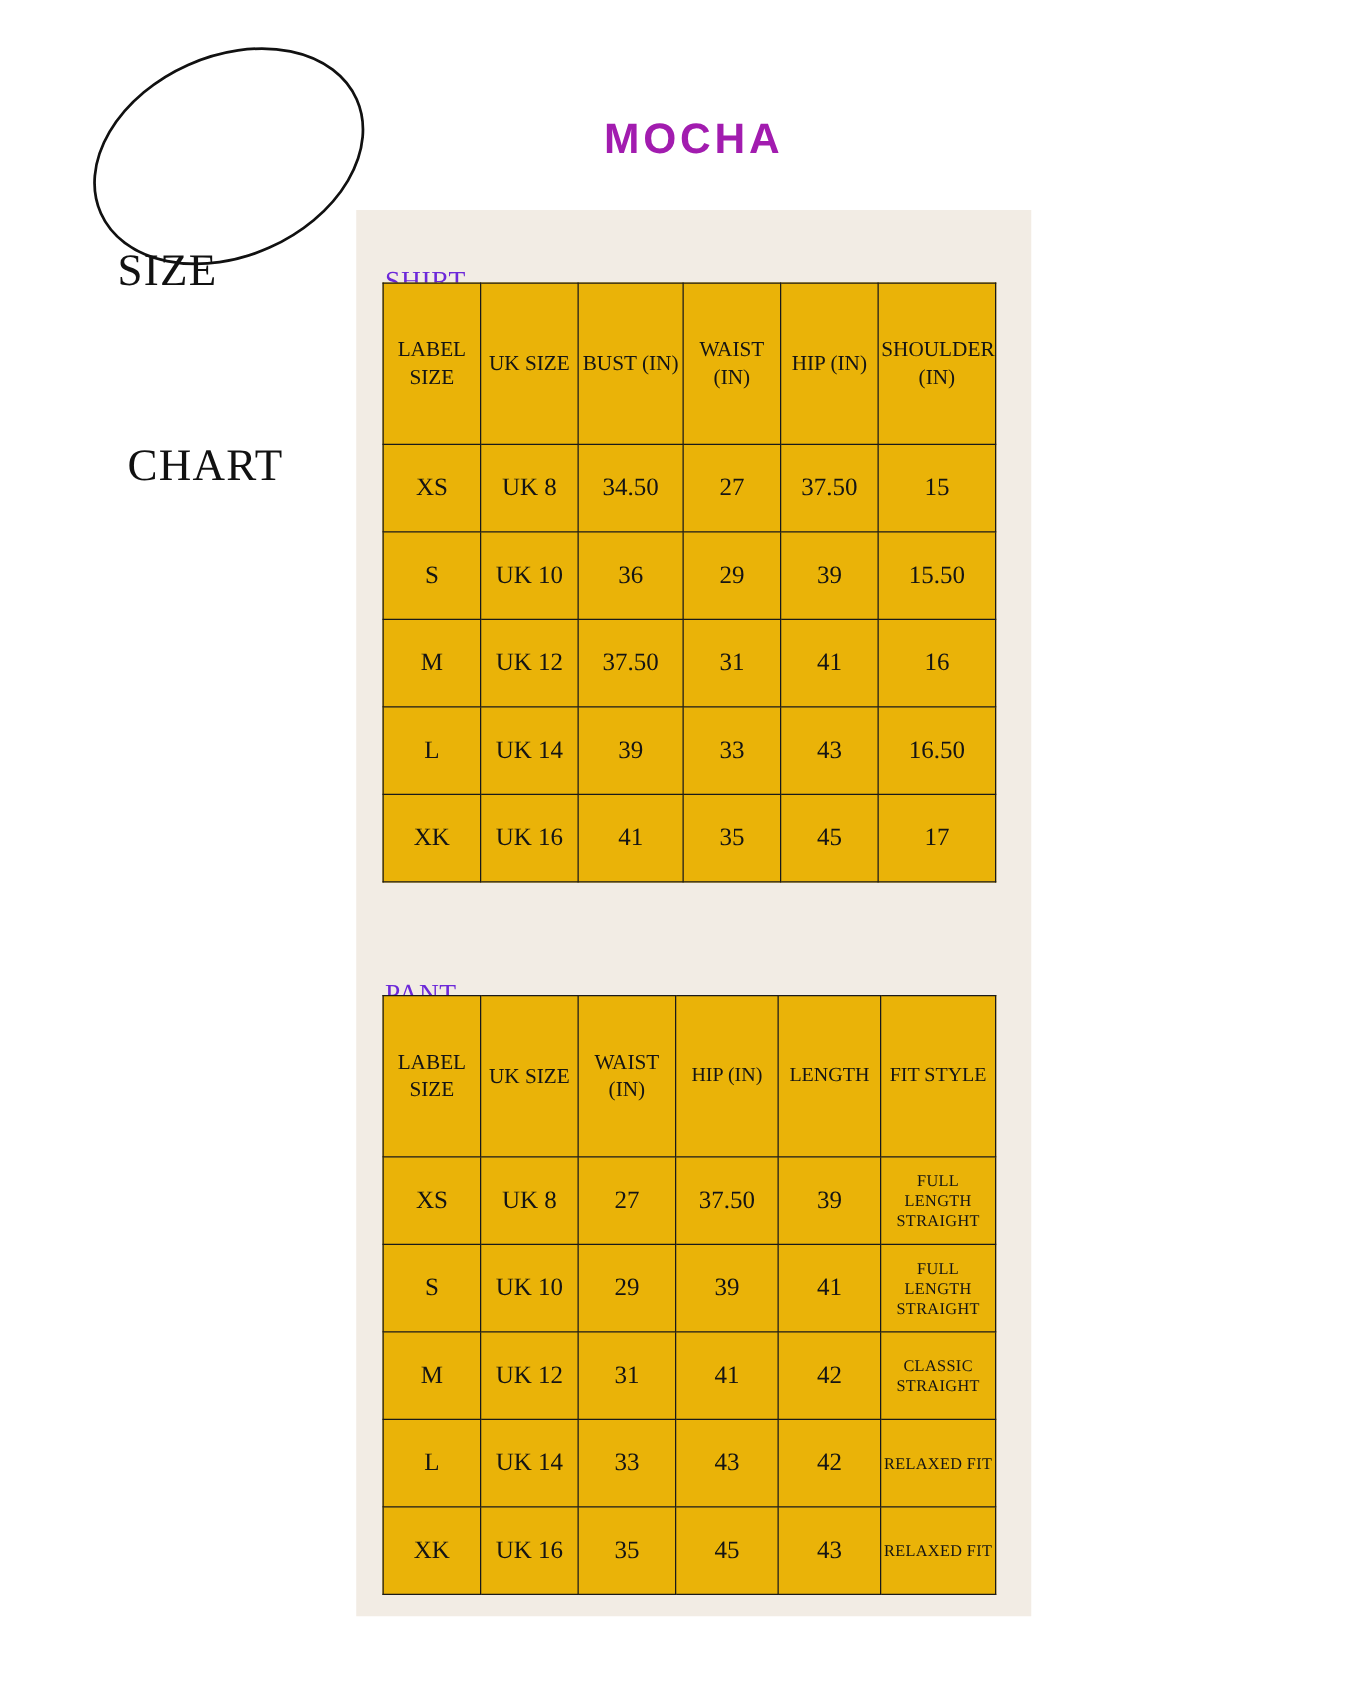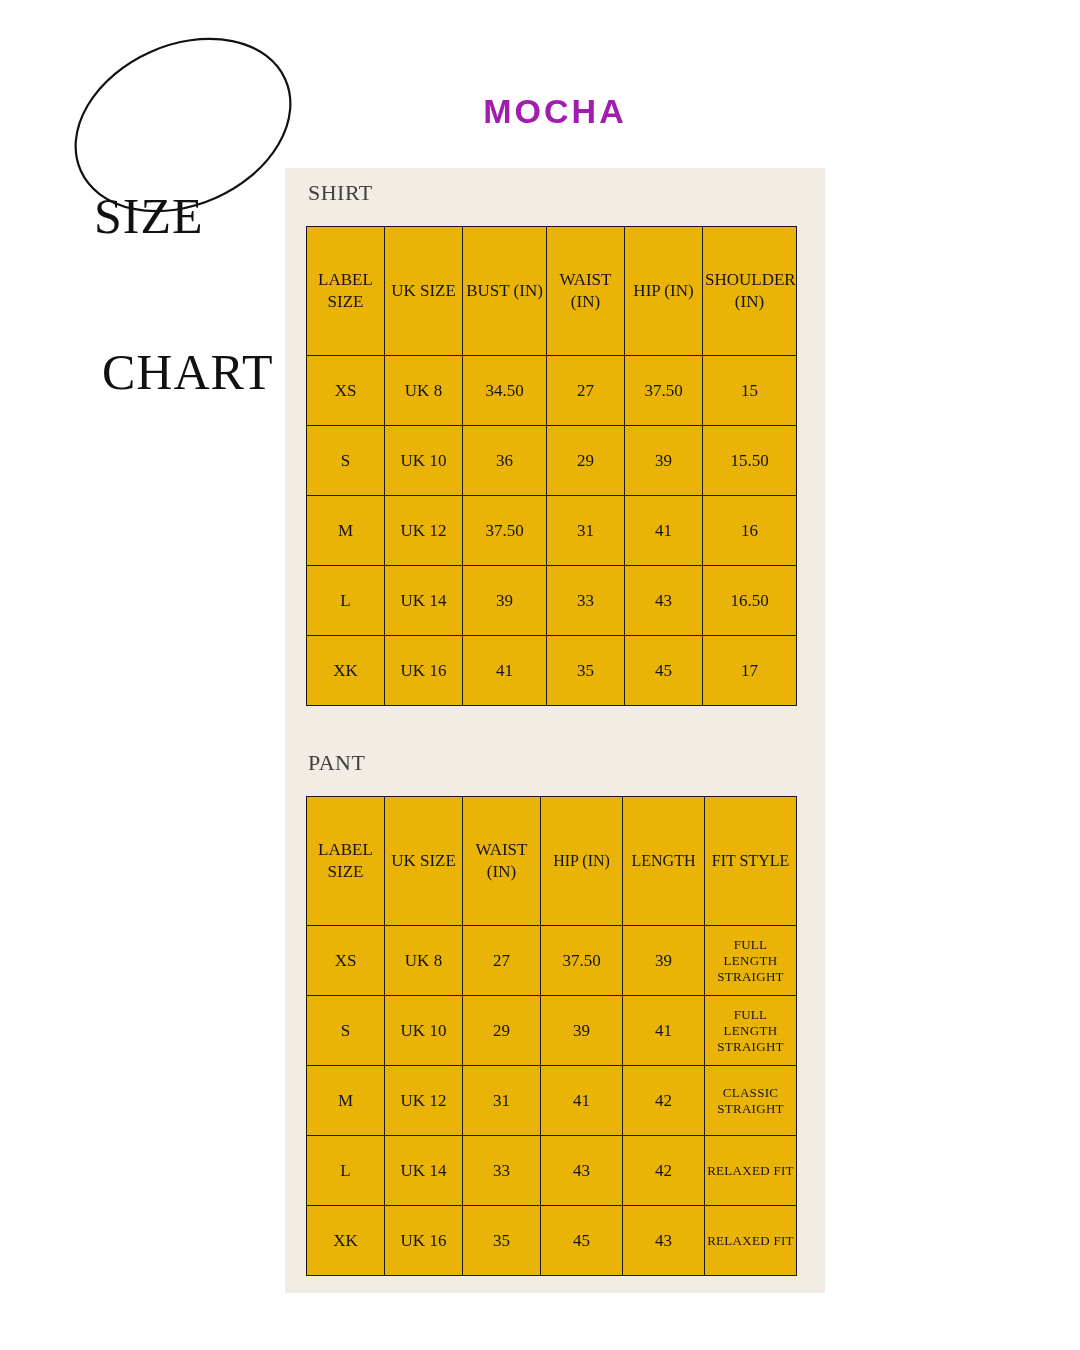--- a/index.html
+++ b/index.html
@@ -27,21 +27,21 @@
   .logo-badge svg {
     position: absolute;
     left: 0;
     top: 0;
   }
   .logo-text {
     position: absolute;
     left: 36px;
     top: 56px;
     font-family: "Liberation Serif", serif;
-    font-size: 50px;
+    font-size: 36px;
     line-height: 52px;
     letter-spacing: 1px;
     color: #111;
     white-space: pre;
   }
   .logo-line-1 { display: block; }
   .logo-line-2 { display: block; margin-left: 8px; text-align: right; }
 
   
   .brand-title {
@@ -65,21 +65,22 @@
     width: 540px;
     height: 1125px;
     background: #f2ece4;
   }
 
   .section-label {
     position: absolute;
     font-family: "Liberation Serif", serif;
     font-size: 22px;
     letter-spacing: 0.5px;
-    color: #404040;
+    color: #6d28d9;
+    margin-top: 32px;
   }
   .section-shirt-label { left: 23px; top: 12px; }
   .section-pant-label  { left: 23px; top: 582px; }
 
   table.size-table {
     position: absolute;
     border-collapse: collapse;
     table-layout: fixed;
     background: #eab308;
   }
@@ -92,21 +93,21 @@
     color: #141414;
     padding: 2px 2px;
   }
   table.size-table thead th {
     font-weight: normal;
     font-size: 17px;
     height: 124px;
     line-height: 22px;
   }
   table.size-table tbody td {
-    font-size: 17px;
+    font-size: 20px;
     height: 65px;
   }
 
   
   #shirt-table { left: 21px; top: 58px; width: 490px; }
   #shirt-table col.c0 { width: 78px; }
   #shirt-table col.c1 { width: 78px; }
   #shirt-table col.c2 { width: 84px; }
   #shirt-table col.c3 { width: 78px; }
   #shirt-table col.c4 { width: 78px; }

